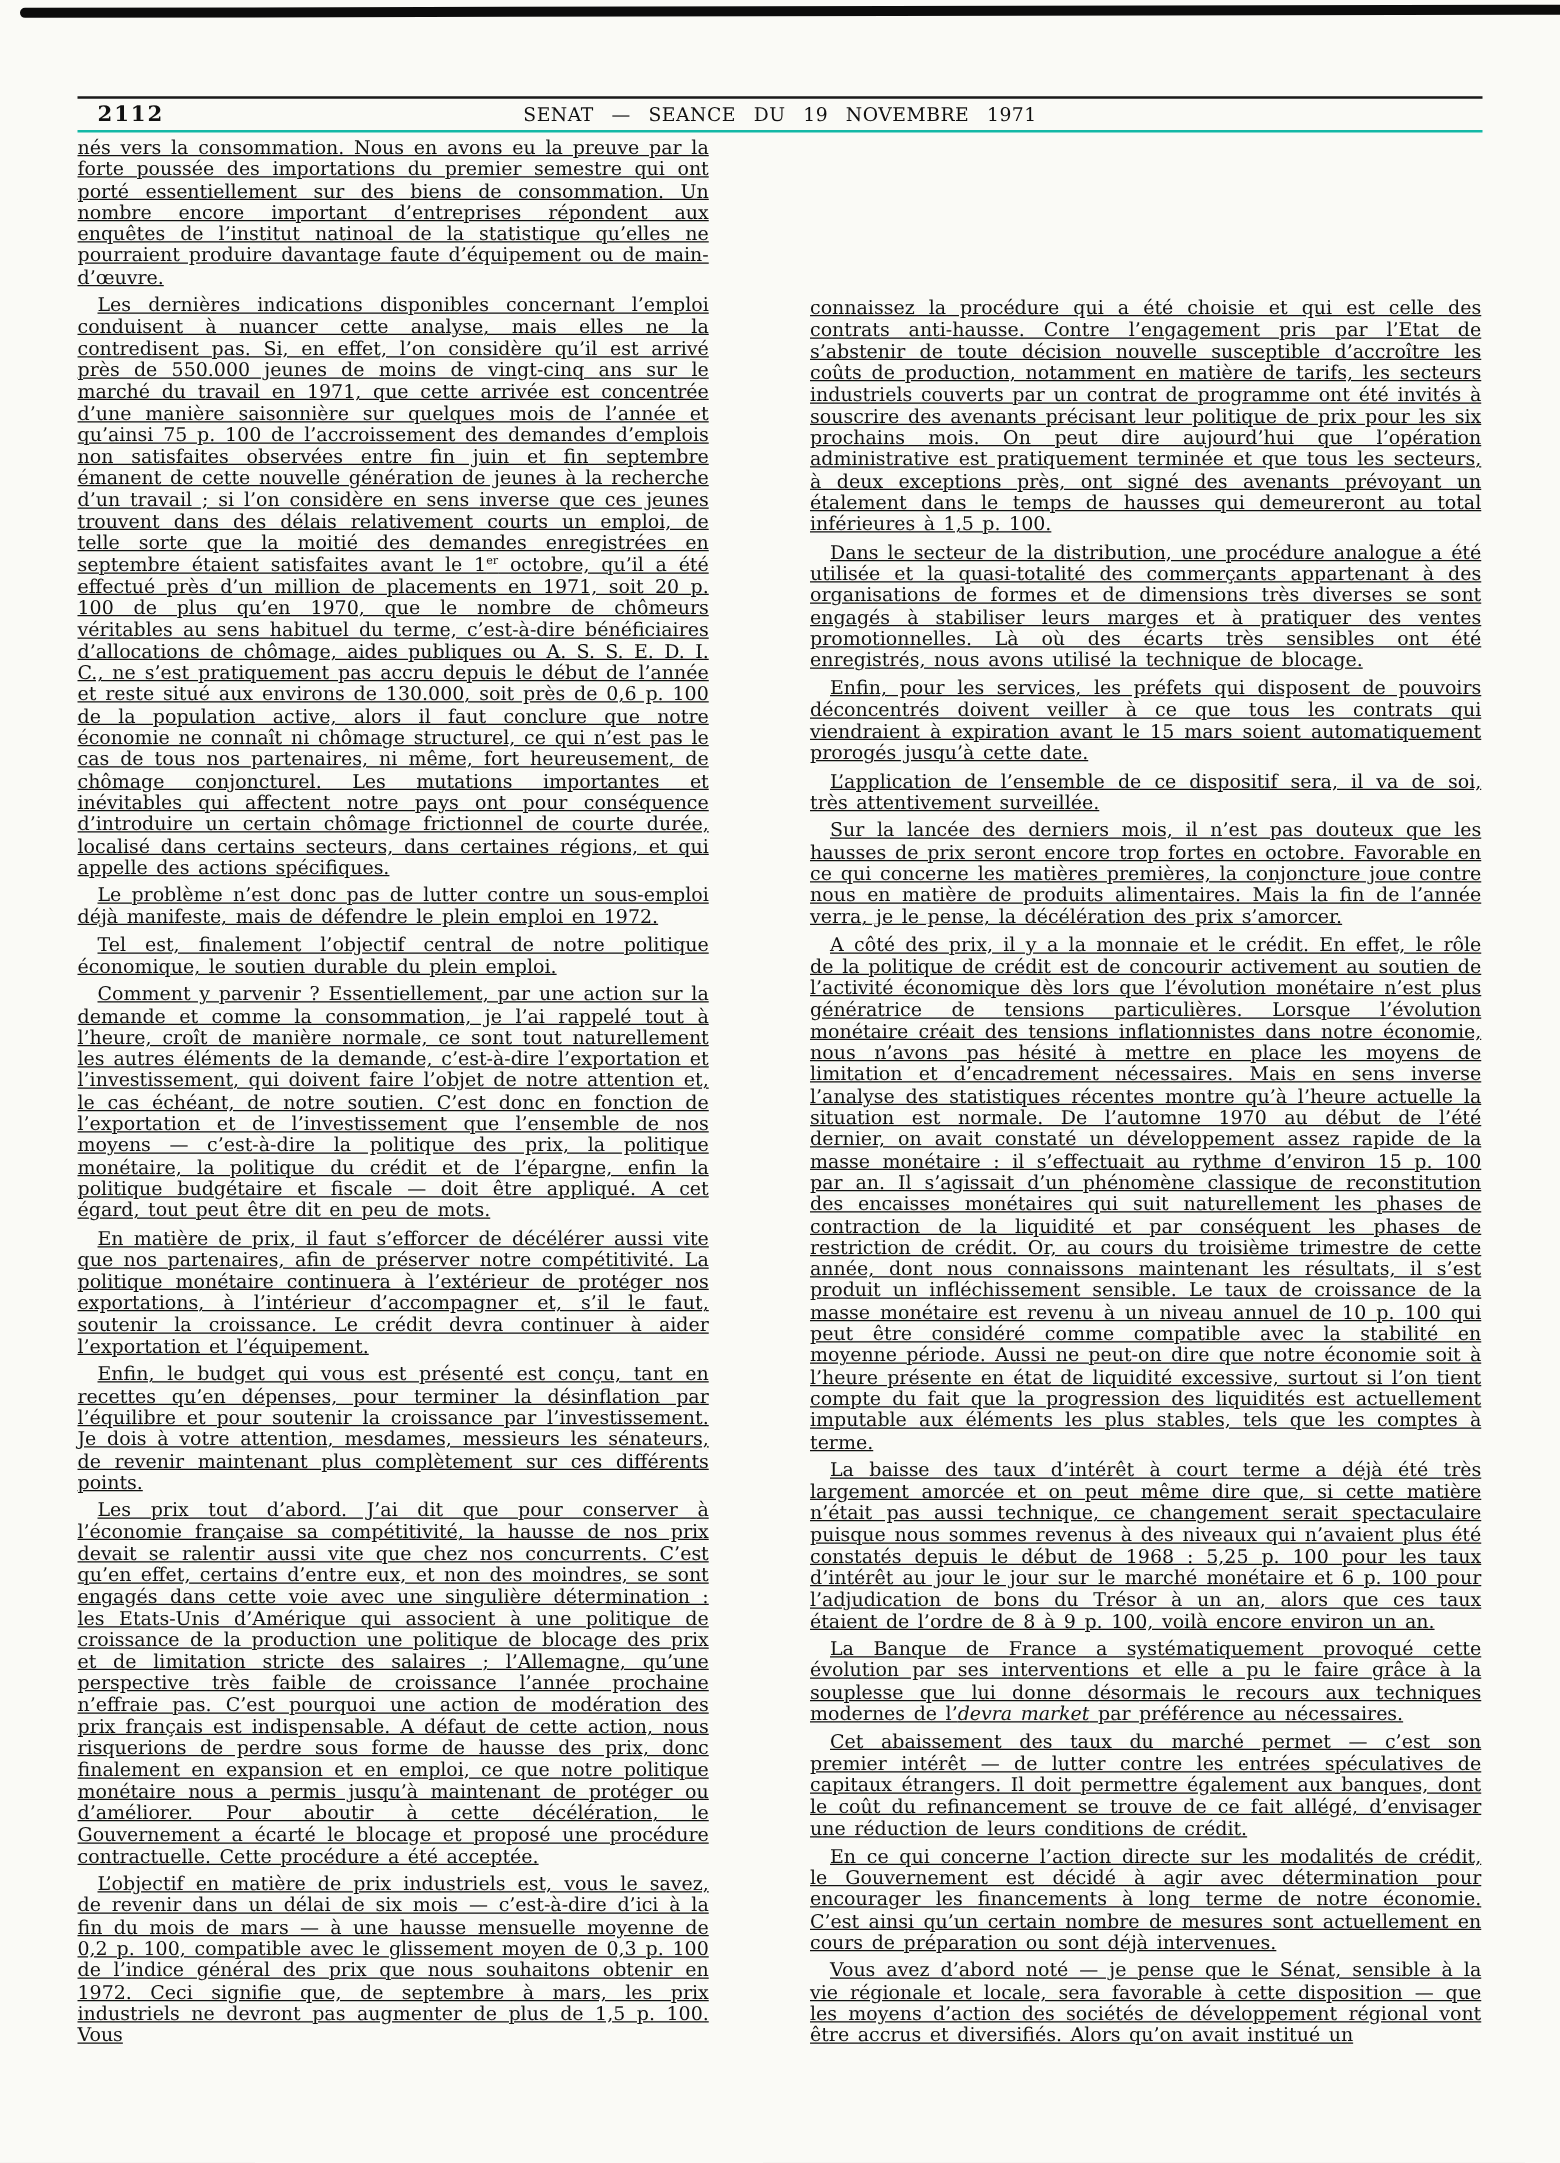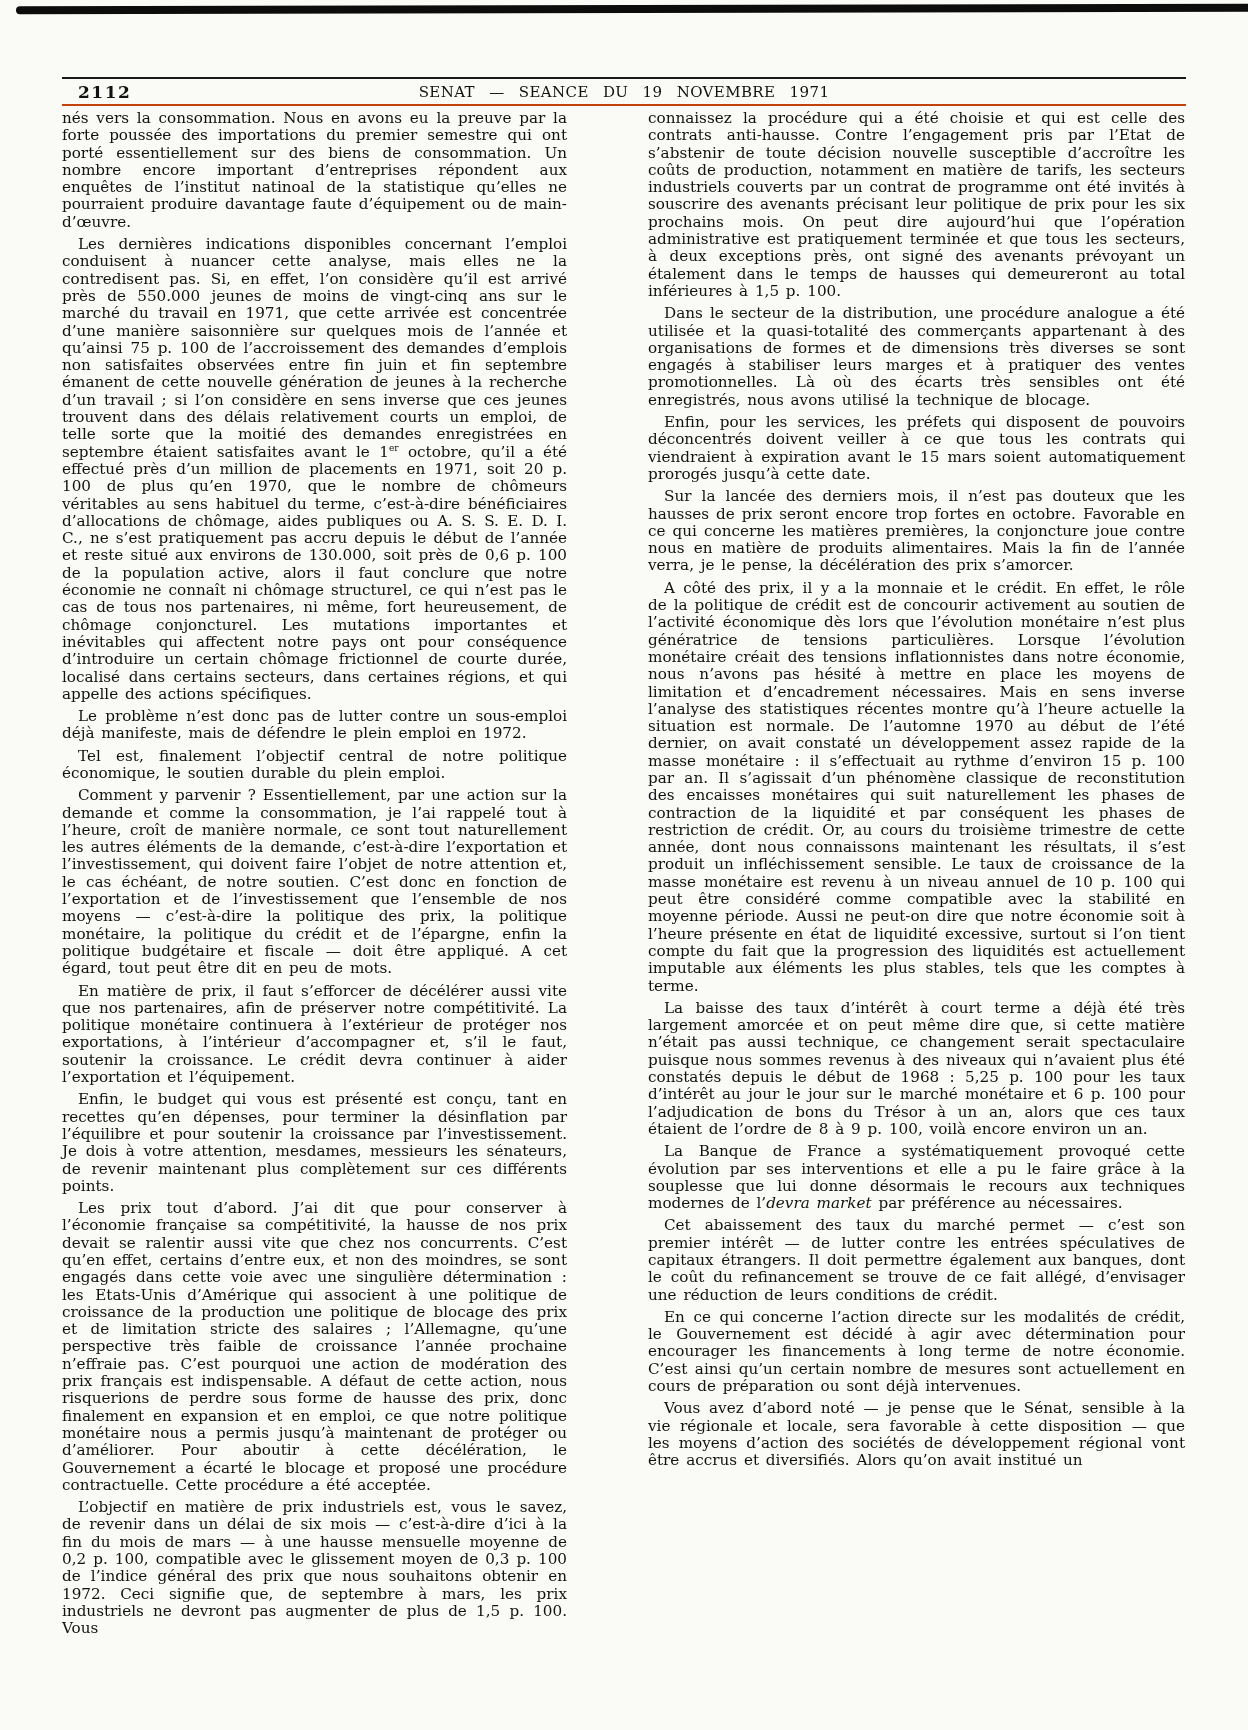--- a/index.html
+++ b/index.html
@@ -26,21 +26,21 @@
     border-radius: 5px 2px 2px 5px;
     transform: rotate(-0.12deg);
   }
   .header {
     position: absolute;
     top: 77px;
     left: 62px;
     width: 1124px;
     height: 25px;
     border-top: 2px solid #1a1a1a;
-    border-bottom: 2px solid #c2410c;
+    border-bottom: 2px solid #14b8a6;
     display: flex;
     align-items: center;
   }
   .pagenum {
     position: absolute;
     left: 16px;
     font-size: 17px;
     font-weight: bold;
     letter-spacing: 1.5px;
   }
@@ -50,21 +50,22 @@
     font-size: 15px;
     font-weight: normal;
     word-spacing: 9px;
     letter-spacing: 0.4px;
   }
   .columns {
     position: absolute;
     top: 110px;
     left: 62px;
     display: flex;
-    align-items: flex-start;
+    align-items: flex-end;
+    text-decoration: underline;
   }
   .col { }
   .col1 { width: 505px; }
   .col2 { width: 537px; }
   .divider {
     width: 2px;
     background: #1c1c1c;
     margin-left: 63px;
     margin-right: 16px;
   }
@@ -109,20 +110,21 @@
       <p>Les prix tout d’abord. J’ai dit que pour conserver à l’économie française sa compétitivité, la hausse de nos prix devait se ralentir aussi vite que chez nos concurrents. C’est qu’en effet, certains d’entre eux, et non des moindres, se sont engagés dans cette voie avec une singulière détermination : les Etats-Unis d’Amérique qui associent à une politique de croissance de la production une politique de blocage des prix et de limitation stricte des salaires ; l’Allemagne, qu’une perspective très faible de croissance l’année prochaine n’effraie pas. C’est pourquoi une action de modération des prix français est indispensable. A défaut de cette action, nous risquerions de perdre sous forme de hausse des prix, donc finalement en expansion et en emploi, ce que notre politique monétaire nous a permis jusqu’à maintenant de protéger ou d’améliorer. Pour aboutir à cette décélération, le Gouvernement a écarté le blocage et proposé une procédure contractuelle. Cette procédure a été acceptée.</p>
       <p>L’objectif en matière de prix industriels est, vous le savez, de revenir dans un délai de six mois — c’est-à-dire d’ici à la fin du mois de mars — à une hausse mensuelle moyenne de 0,2 p. 100, compatible avec le glissement moyen de 0,3 p. 100 de l’indice général des prix que nous souhaitons obtenir en 1972. Ceci signifie que, de septembre à mars, les prix industriels ne devront pas augmenter de plus de 1,5 p. 100. Vous</p>
     </div>
 
     <div class="divider"></div>
 
     <div class="col col2">
       <p class="cont">connaissez la procédure qui a été choisie et qui est celle des contrats anti-hausse. Contre l’engagement pris par l’Etat de s’abstenir de toute décision nouvelle susceptible d’accroître les coûts de production, notamment en matière de tarifs, les secteurs industriels couverts par un contrat de programme ont été invités à souscrire des avenants précisant leur politique de prix pour les six prochains mois. On peut dire aujourd’hui que l’opération administrative est pratiquement terminée et que tous les secteurs, à deux exceptions près, ont signé des avenants prévoyant un étalement dans le temps de hausses qui demeureront au total inférieures à 1,5 p. 100.</p>
       <p>Dans le secteur de la distribution, une procédure analogue a été utilisée et la quasi-totalité des commerçants appartenant à des organisations de formes et de dimensions très diverses se sont engagés à stabiliser leurs marges et à pratiquer des ventes promotionnelles. Là où des écarts très sensibles ont été enregistrés, nous avons utilisé la technique de blocage.</p>
       <p>Enfin, pour les services, les préfets qui disposent de pouvoirs déconcentrés doivent veiller à ce que tous les contrats qui viendraient à expiration avant le 15 mars soient automatiquement prorogés jusqu’à cette date.</p>
+      <p>L’application de l’ensemble de ce dispositif sera, il va de soi, très attentivement surveillée.</p>
       <p>Sur la lancée des derniers mois, il n’est pas douteux que les hausses de prix seront encore trop fortes en octobre. Favorable en ce qui concerne les matières premières, la conjoncture joue contre nous en matière de produits alimentaires. Mais la fin de l’année verra, je le pense, la décélération des prix s’amorcer.</p>
       <p>A côté des prix, il y a la monnaie et le crédit. En effet, le rôle de la politique de crédit est de concourir activement au soutien de l’activité économique dès lors que l’évolution monétaire n’est plus génératrice de tensions particulières. Lorsque l’évolution monétaire créait des tensions inflationnistes dans notre économie, nous n’avons pas hésité à mettre en place les moyens de limitation et d’encadrement nécessaires. Mais en sens inverse l’analyse des statistiques récentes montre qu’à l’heure actuelle la situation est normale. De l’automne 1970 au début de l’été dernier, on avait constaté un développement assez rapide de la masse monétaire : il s’effectuait au rythme d’environ 15 p. 100 par an. Il s’agissait d’un phénomène classique de reconstitution des encaisses monétaires qui suit naturellement les phases de contraction de la liquidité et par conséquent les phases de restriction de crédit. Or, au cours du troisième trimestre de cette année, dont nous connaissons maintenant les résultats, il s’est produit un infléchissement sensible. Le taux de croissance de la masse monétaire est revenu à un niveau annuel de 10 p. 100 qui peut être considéré comme compatible avec la stabilité en moyenne période. Aussi ne peut-on dire que notre économie soit à l’heure présente en état de liquidité excessive, surtout si l’on tient compte du fait que la progression des liquidités est actuellement imputable aux éléments les plus stables, tels que les comptes à terme.</p>
       <p>La baisse des taux d’intérêt à court terme a déjà été très largement amorcée et on peut même dire que, si cette matière n’était pas aussi technique, ce changement serait spectaculaire puisque nous sommes revenus à des niveaux qui n’avaient plus été constatés depuis le début de 1968 : 5,25 p. 100 pour les taux d’intérêt au jour le jour sur le marché monétaire et 6 p. 100 pour l’adjudication de bons du Trésor à un an, alors que ces taux étaient de l’ordre de 8 à 9 p. 100, voilà encore environ un an.</p>
       <p><span>La Banque de France a systématiquement provoqué cette évolution par ses interventions et elle a pu le faire grâce à la souplesse que lui donne désormais le recours aux techniques modernes de l’</span><span class="it">devra market</span><span> par préférence au nécessaires.</span></p>
       <p>Cet abaissement des taux du marché permet — c’est son premier intérêt — de lutter contre les entrées spéculatives de capitaux étrangers. Il doit permettre également aux banques, dont le coût du refinancement se trouve de ce fait allégé, d’envisager une réduction de leurs conditions de crédit.</p>
       <p>En ce qui concerne l’action directe sur les modalités de crédit, le Gouvernement est décidé à agir avec détermination pour encourager les financements à long terme de notre économie. C’est ainsi qu’un certain nombre de mesures sont actuellement en cours de préparation ou sont déjà intervenues.</p>
       <p>Vous avez d’abord noté — je pense que le Sénat, sensible à la vie régionale et locale, sera favorable à cette disposition — que les moyens d’action des sociétés de développement régional vont être accrus et diversifiés. Alors qu’on avait institué un</p>
     </div>
   </div>
 </div>

